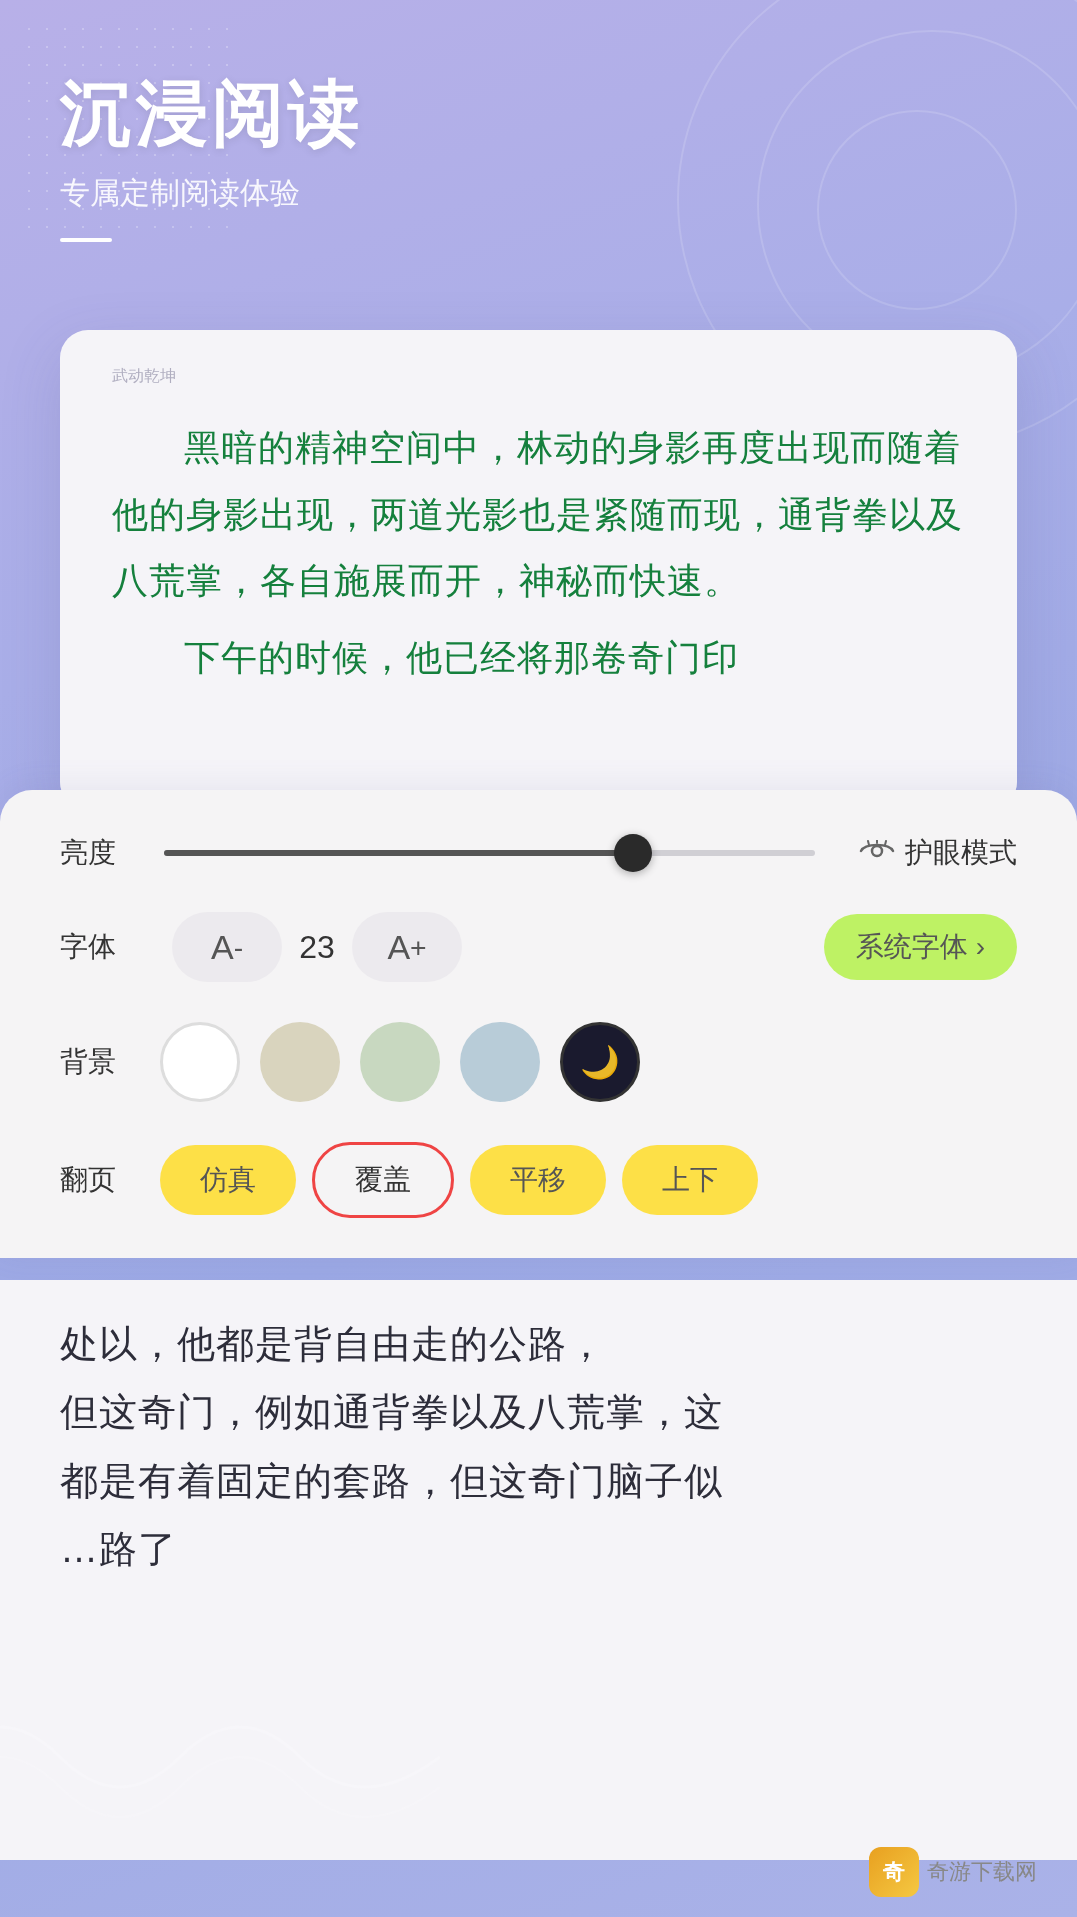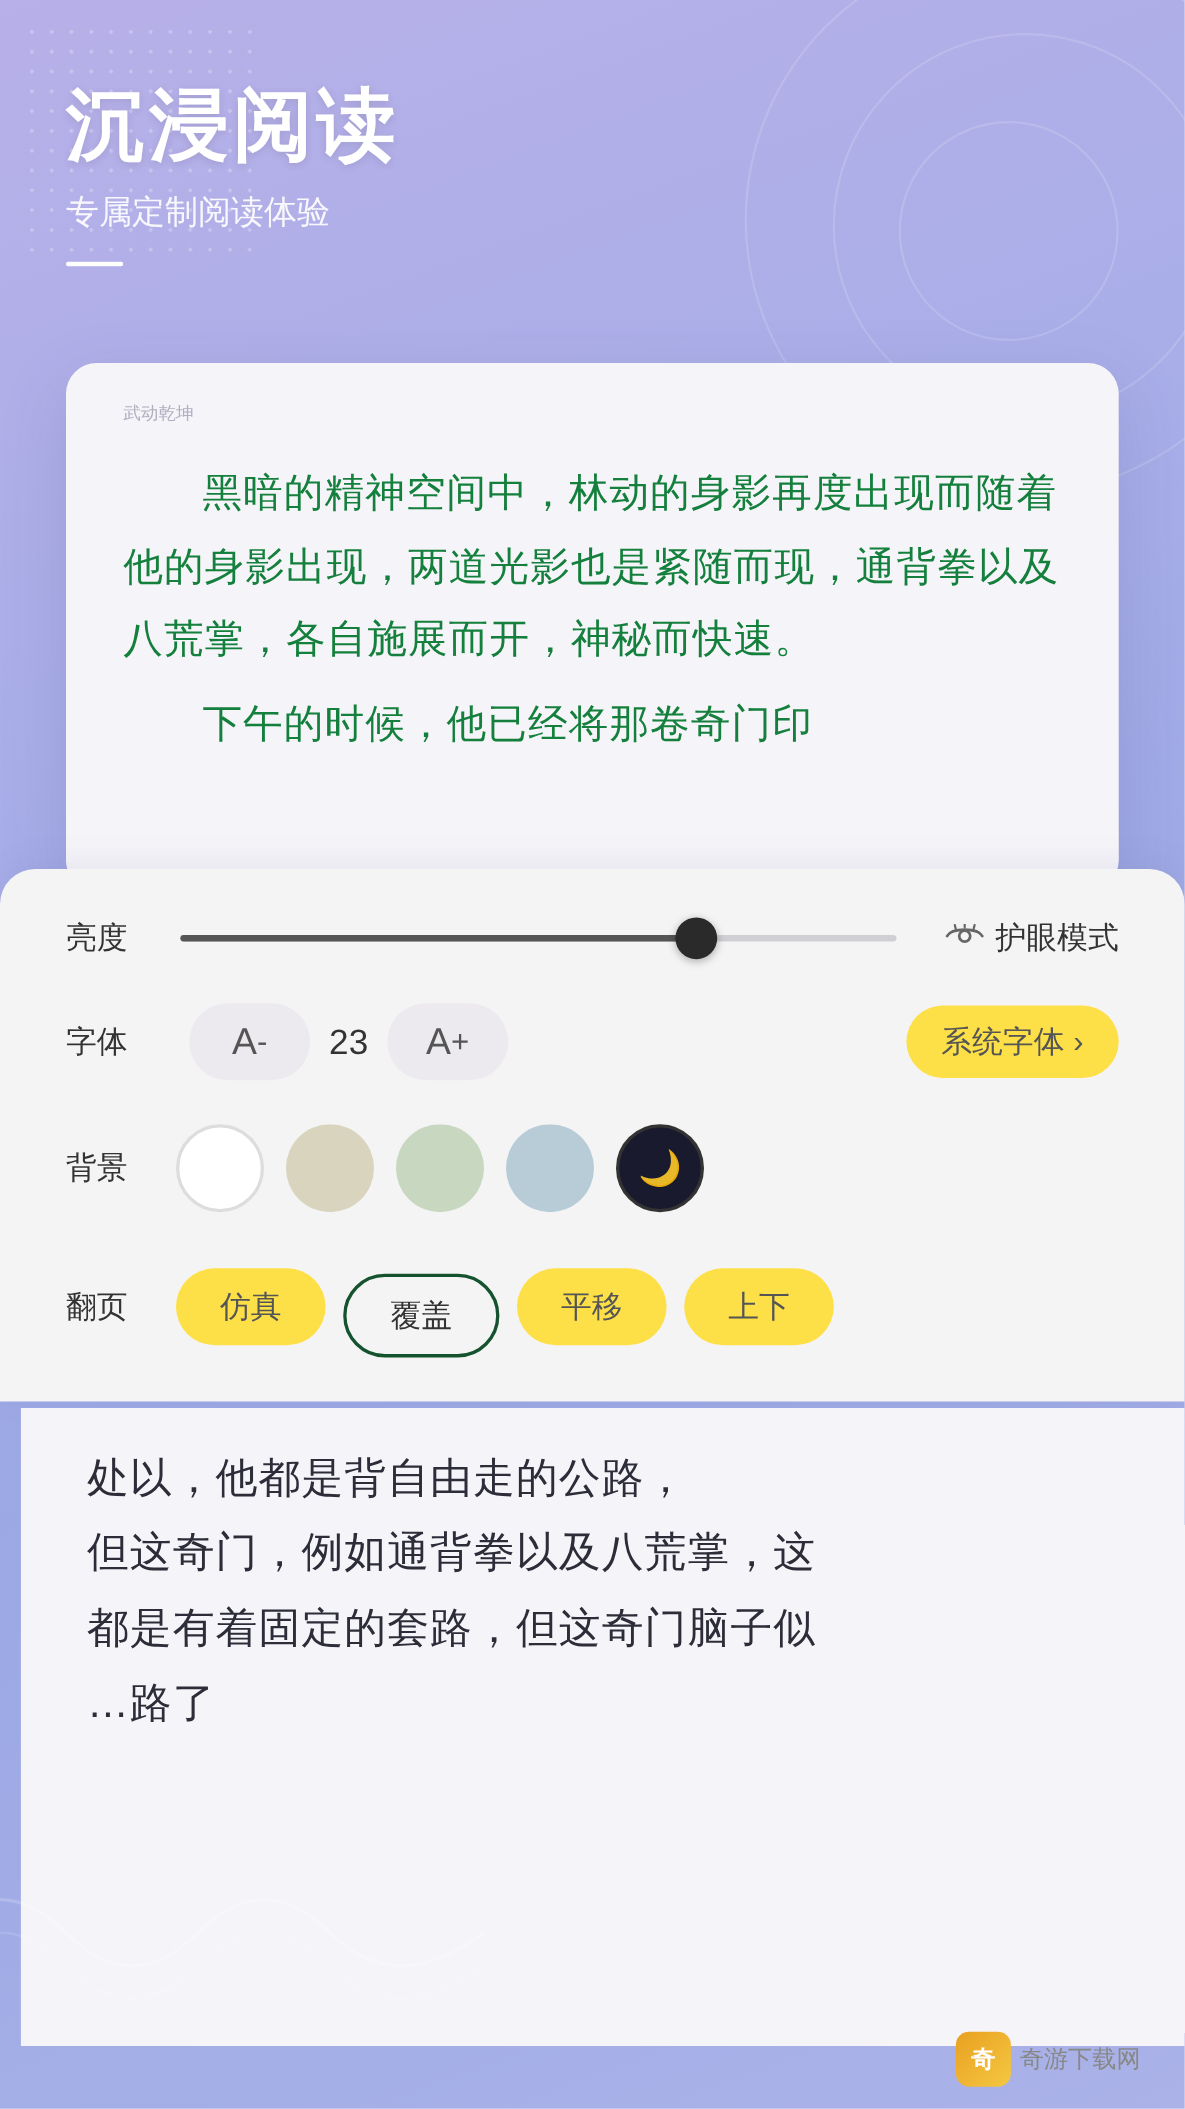--- a/index.html
+++ b/index.html
@@ -215,21 +215,21 @@
       color: #555;
     }
     .font-size-display {
       font-size: 32px;
       color: #333;
       width: 70px;
       text-align: center;
     }
     .font-family-btn {
       margin-left: auto;
-      background: #fde047;
+      background: #bef264;
       border: none;
       border-radius: 50px;
       padding: 14px 32px;
       font-size: 28px;
       color: #555;
       cursor: pointer;
       display: flex;
       align-items: center;
       gap: 8px;
     }
@@ -294,34 +294,32 @@
       background: #fde047;
       border: none;
       border-radius: 50px;
       padding: 16px 40px;
       font-size: 28px;
       color: #555;
       cursor: pointer;
     }
     .page-btn.active {
       background: transparent;
-      border: 3px solid #14532d;
+      border: 3px solid #ef4444;
       color: #333;
-      margin-top: 16px;
     }
 
     
     .bottom-reading {
       position: absolute;
       top: 1280px;
       left: 0; right: 0;
       background: #f5f4f8;
       padding: 30px 60px 60px 60px;
       min-height: 580px;
-      margin-left: 19px;
     }
     .bottom-reading-content {
       font-size: 38px;
       line-height: 1.8;
       color: #2d2d3a;
       letter-spacing: 1px;
     }
 
     
     .watermark {

